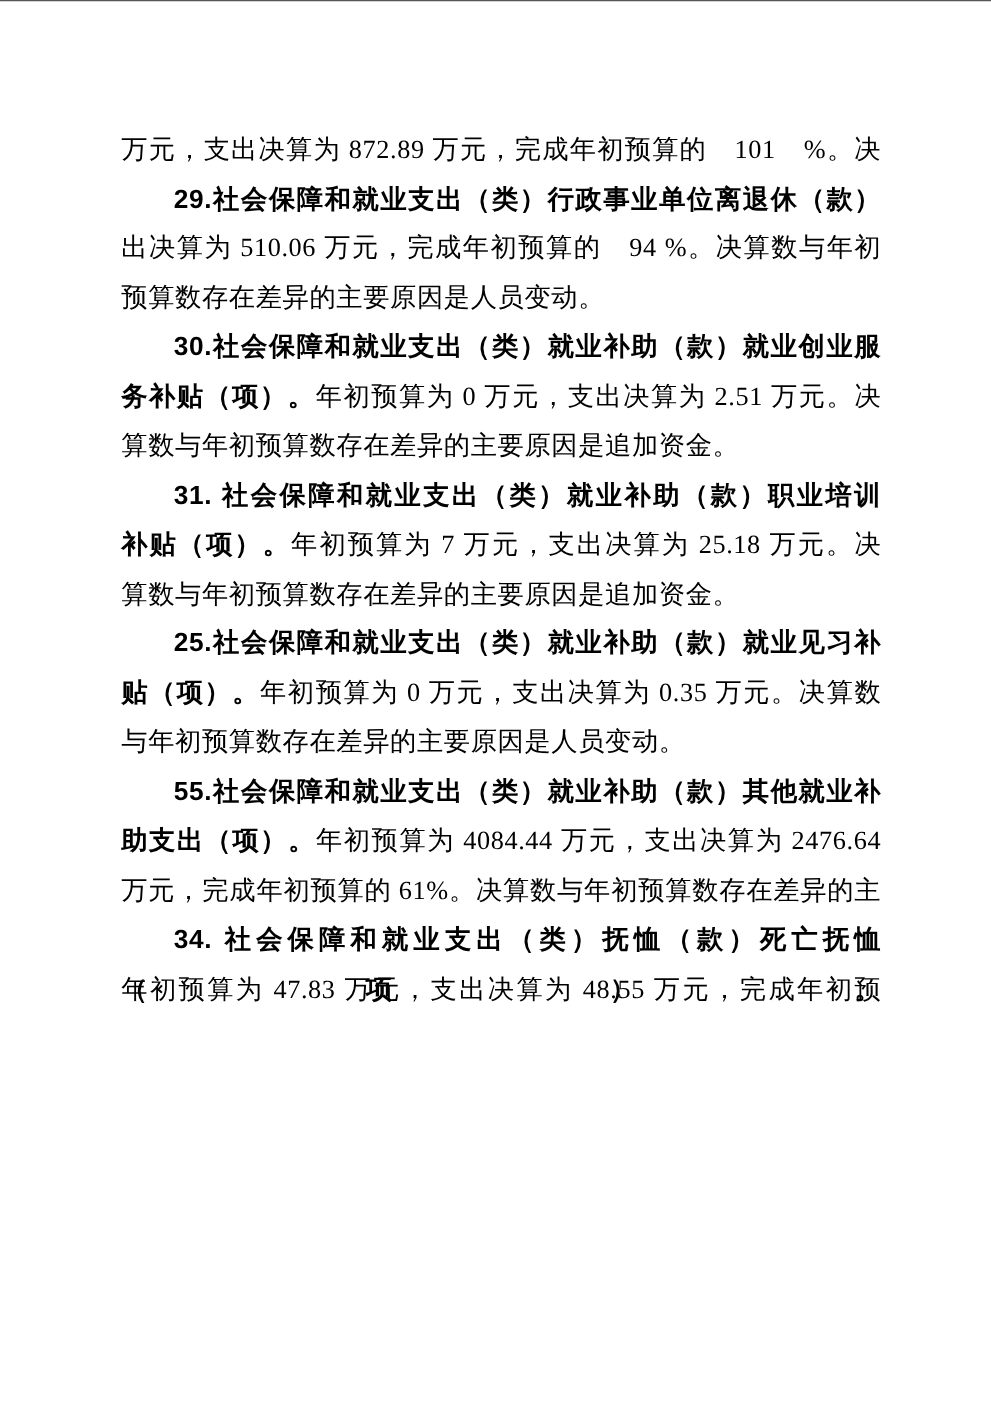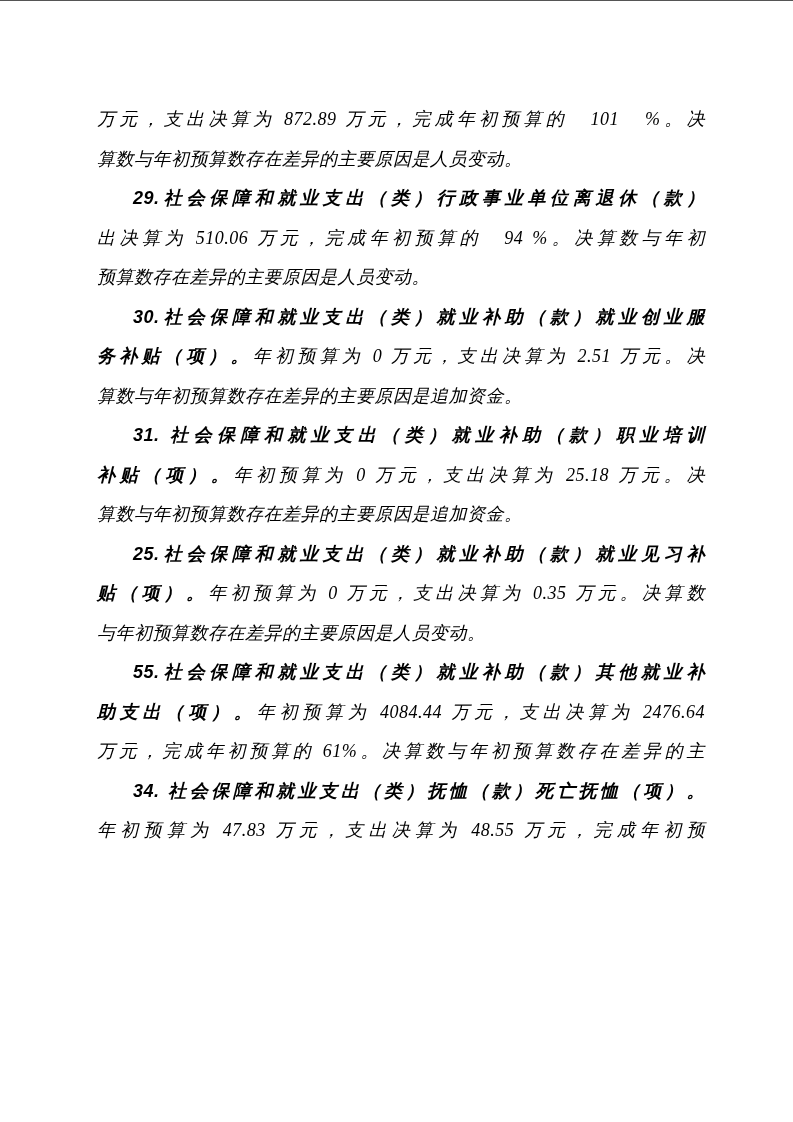--- a/index.html
+++ b/index.html
@@ -24,28 +24,27 @@
     background: #555555;
   }
   .content {
     padding: 100px 88px 0 97px; 
   }
   .para {
     margin: 0;
     padding: 0;
   }
   .line {
-    font-size: 18px;
+    font-size: 21px;
     line-height: 39.5px;
     height: 39.5px;
     white-space: normal;
     text-align: justify;
     text-align-last: justify;
     letter-spacing: 0.5px;
-    font-style: italic;
   }
   .line.last {
     text-align: left;
     text-align-last: left;
   }
   .line.indent {
     text-indent: 2em;
   }
   .b {
     font-weight: bold;
@@ -57,38 +56,37 @@
 </style>
 </head>
 <body>
 
 <div class="page">
   <div class="top-edge"></div>
   <div class="content">
 
     <div class="para">
       <div class="line"><span class="b"></span><span class="r">万元，支出决算为 872.89 万元，完成年初预算的　101　%。决</span></div>
-      <div class="line last"><span class="b"></span><span class="r">算数与年初预算数存在差异的主要原因是人员变动。</span></div>
     </div>
 
     <div class="para">
       <div class="line indent"><span class="b">29.社会保障和就业支出（类）行政事业单位离退休（款）</span><span class="r"></span></div>
       <div class="line"><span class="b"></span><span class="r">出决算为 510.06 万元，完成年初预算的　94 %。决算数与年初</span></div>
       <div class="line last"><span class="b"></span><span class="r">预算数存在差异的主要原因是人员变动。</span></div>
     </div>
 
     <div class="para">
       <div class="line indent"><span class="b">30.社会保障和就业支出（类）就业补助（款）就业创业服</span><span class="r"></span></div>
       <div class="line"><span class="b">务补贴（项）。</span><span class="r">年初预算为 0 万元，支出决算为 2.51 万元。决</span></div>
       <div class="line last"><span class="b"></span><span class="r">算数与年初预算数存在差异的主要原因是追加资金。</span></div>
     </div>
 
     <div class="para">
       <div class="line indent"><span class="b">31. 社会保障和就业支出（类）就业补助（款）职业培训</span><span class="r"></span></div>
-      <div class="line"><span class="b">补贴（项）。</span><span class="r">年初预算为 0 万元，支出决算为 25.18 万元。决</span></div>
+      <div class="line"><span class="b">补贴（项）。</span><span class="r">年初预算为 7 万元，支出决算为 25.18 万元。决</span></div>
       <div class="line last"><span class="b"></span><span class="r">算数与年初预算数存在差异的主要原因是追加资金。</span></div>
     </div>
 
     <div class="para">
       <div class="line indent"><span class="b">25.社会保障和就业支出（类）就业补助（款）就业见习补</span><span class="r"></span></div>
       <div class="line"><span class="b">贴（项）。</span><span class="r">年初预算为 0 万元，支出决算为 0.35 万元。决算数</span></div>
       <div class="line last"><span class="b"></span><span class="r">与年初预算数存在差异的主要原因是人员变动。</span></div>
     </div>
 
     <div class="para">

